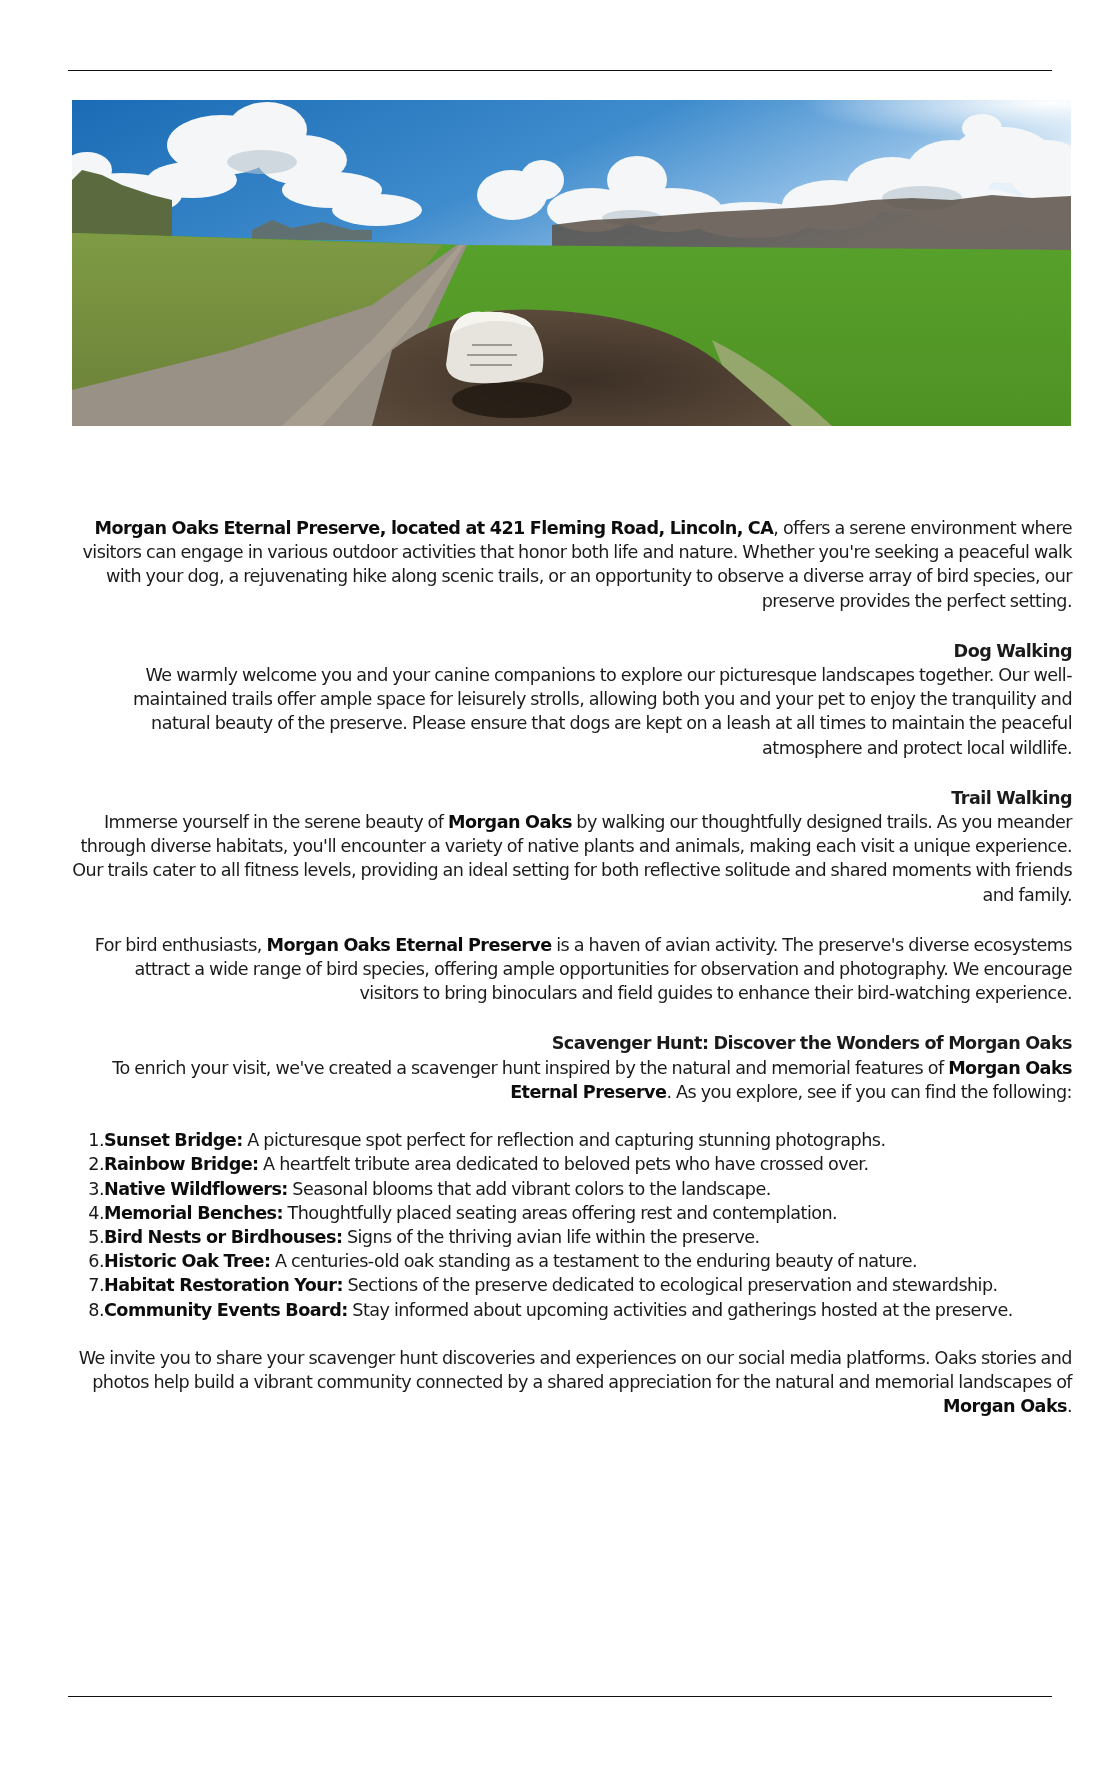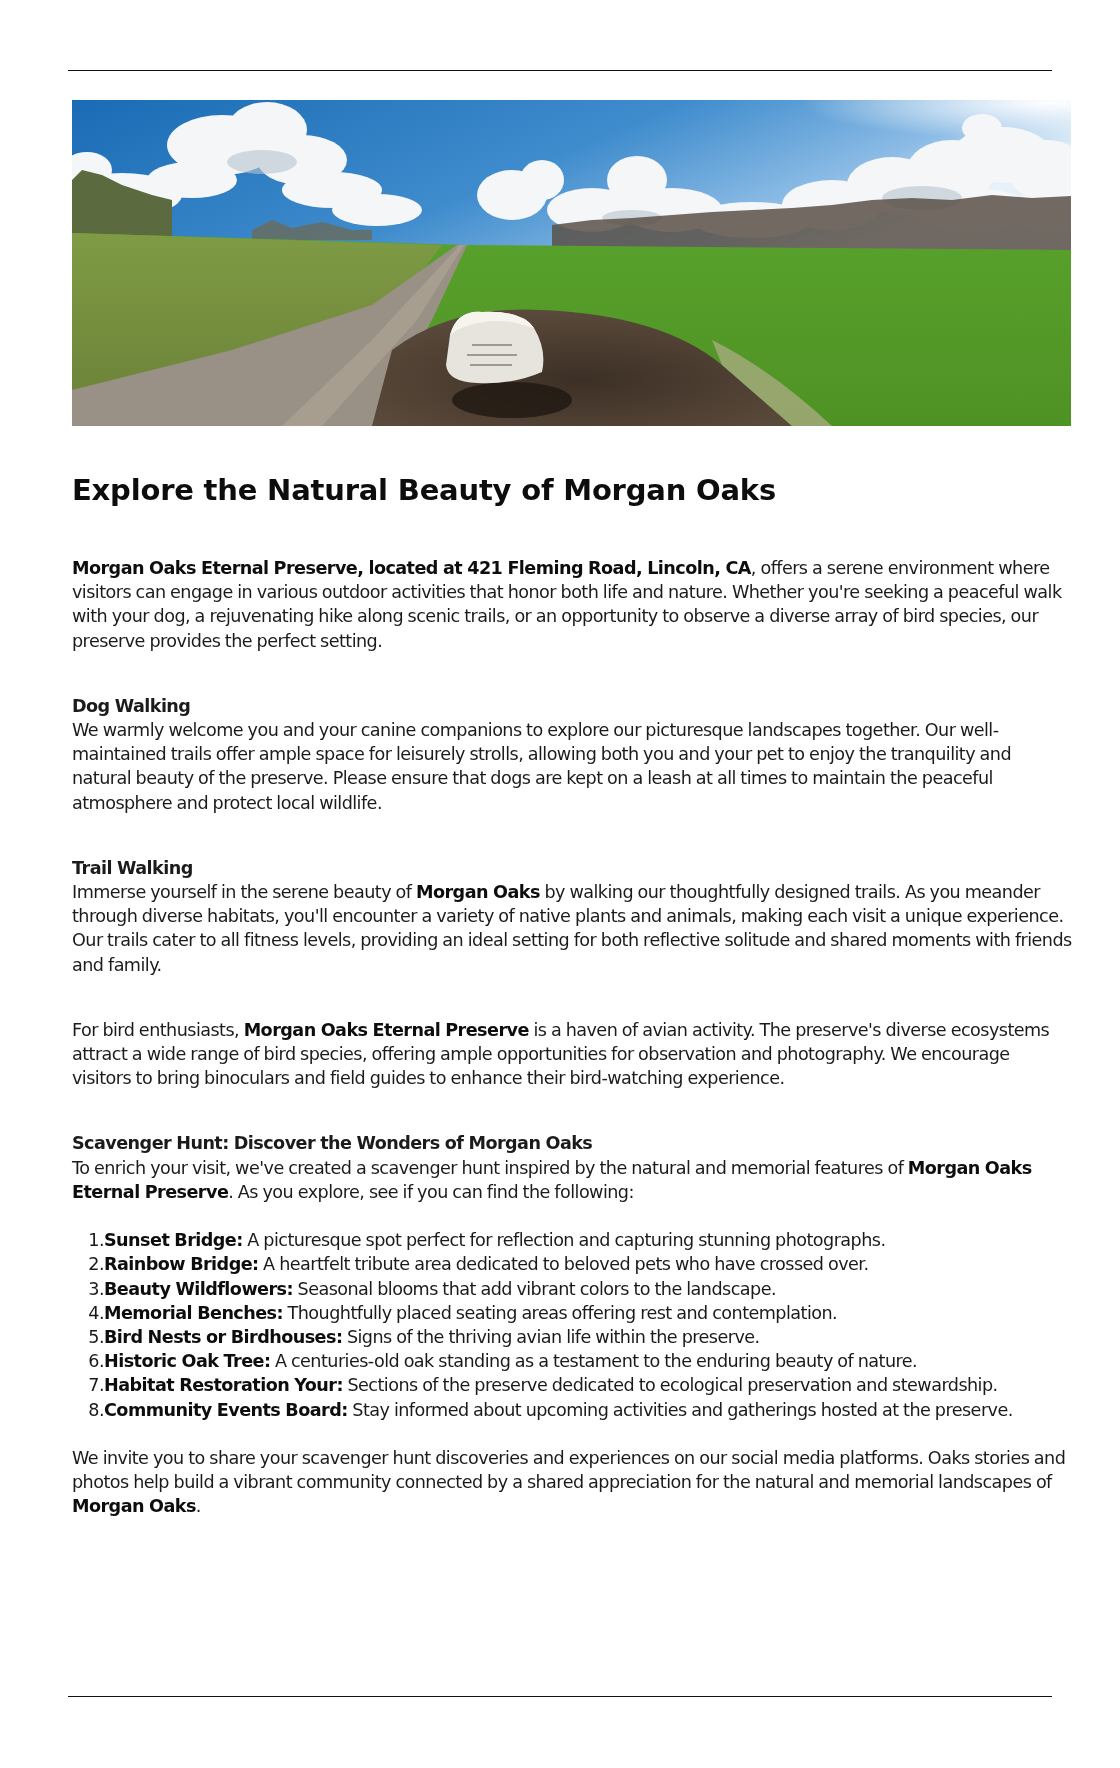--- a/index.html
+++ b/index.html
@@ -22,24 +22,24 @@
 
   .content {
     position: absolute; left: 72px; top: 470px; width: 1000px;
   }
   h1 {
     margin: 0; font-family: "DejaVu Sans", sans-serif; font-weight: bold;
     font-size: 29px; letter-spacing: -0.2px; color: #0d0d0d; line-height: 40px;
   }
   .para {
     font-size: 17.6px; line-height: 24.2px; margin: 0; letter-spacing: -0.55px;
-    word-spacing: -0.5px; color: #1b1b1b;
+    word-spacing: -0.5px; color: #1b1b1b; text-align: right;
   }
   .intro { margin-top: 46px; }
-  .section { margin-top: 41px; }
+  .section { margin-top: 26px; }
   .sec-title { font-weight: bold; display: block; }
   b { font-weight: bold; color: #0d0d0d; }
 
   ol.hunt {
     margin: 24.2px 0 0 0; padding: 0; list-style: none;
     font-size: 17.6px; line-height: 24.2px; letter-spacing: -0.55px; word-spacing: -0.5px;
   }
   ol.hunt li { display: flex; }
   ol.hunt .num { width: 32px; flex: 0 0 32px; text-align: right; }
   ol.hunt .txt { flex: 1; padding-right: 10px; }
@@ -126,21 +126,20 @@
 
     <ellipse cx="440" cy="300" rx="60" ry="18" fill="#1f1812" opacity="0.8"></ellipse>
 
     <path d="M378 235 Q385 210 410 212 Q450 210 462 228 Q475 250 470 272 Q440 285 405 283 Q376 282 374 265 Z" fill="#e6e4dd"></path>
     <path d="M378 235 Q385 210 410 212 Q450 210 462 228 L440 222 Q410 218 385 230 Z" fill="#f5f4ef"></path>
     <path d="M400 245 L440 245 M395 255 L445 255 M398 265 L440 265" stroke="#6d6a62" stroke-width="2" opacity="0.6"></path>
   </svg>
 </div>
 
 <div class="content">
-  <h1>Explore the Natural Beauty of Morgan Oaks</h1>
 
   <p class="para intro"><b>Morgan Oaks Eternal Preserve, located at 421 Fleming Road, Lincoln, CA</b><span>, offers a serene environment where visitors can engage in various outdoor activities that honor both life and nature. Whether you're seeking a peaceful walk with your dog, a rejuvenating hike along scenic trails, or an opportunity to observe a diverse array of bird species, our preserve provides the perfect setting.</span></p>
 
   <p class="para section">
     <span class="sec-title">Dog Walking</span><span>We warmly welcome you and your canine companions to explore our picturesque landscapes together. Our well-maintained trails offer ample space for leisurely strolls, allowing both you and your pet to enjoy the tranquility and natural beauty of the preserve. Please ensure that dogs are kept on a leash at all times to maintain the peaceful atmosphere and protect local wildlife.</span>
   </p>
 
   <p class="para section">
     <span class="sec-title">Trail Walking</span><span>Immerse yourself in the serene beauty of </span><b>Morgan Oaks</b><span> by walking our thoughtfully designed trails. As you meander through diverse habitats, you'll encounter a variety of native plants and animals, making each visit a unique experience. Our trails cater to all fitness levels, providing an ideal setting for both reflective solitude and shared moments with friends and family.</span>
   </p>
@@ -157,21 +156,21 @@
     <li>
         <span class="num">1.</span>
         <span class="txt"><b>Sunset Bridge:</b><span> A picturesque spot perfect for reflection and capturing stunning photographs.</span></span>
       </li>
     <li>
         <span class="num">2.</span>
         <span class="txt"><b>Rainbow Bridge:</b><span> A heartfelt tribute area dedicated to beloved pets who have crossed over.</span></span>
       </li>
     <li>
         <span class="num">3.</span>
-        <span class="txt"><b>Beauty Wildflowers:</b><span> Seasonal blooms that add vibrant colors to the landscape.</span></span>
+        <span class="txt"><b>Native Wildflowers:</b><span> Seasonal blooms that add vibrant colors to the landscape.</span></span>
       </li>
     <li>
         <span class="num">4.</span>
         <span class="txt"><b>Memorial Benches:</b><span> Thoughtfully placed seating areas offering rest and contemplation.</span></span>
       </li>
     <li>
         <span class="num">5.</span>
         <span class="txt"><b>Bird Nests or Birdhouses:</b><span> Signs of the thriving avian life within the preserve.</span></span>
       </li>
     <li>

